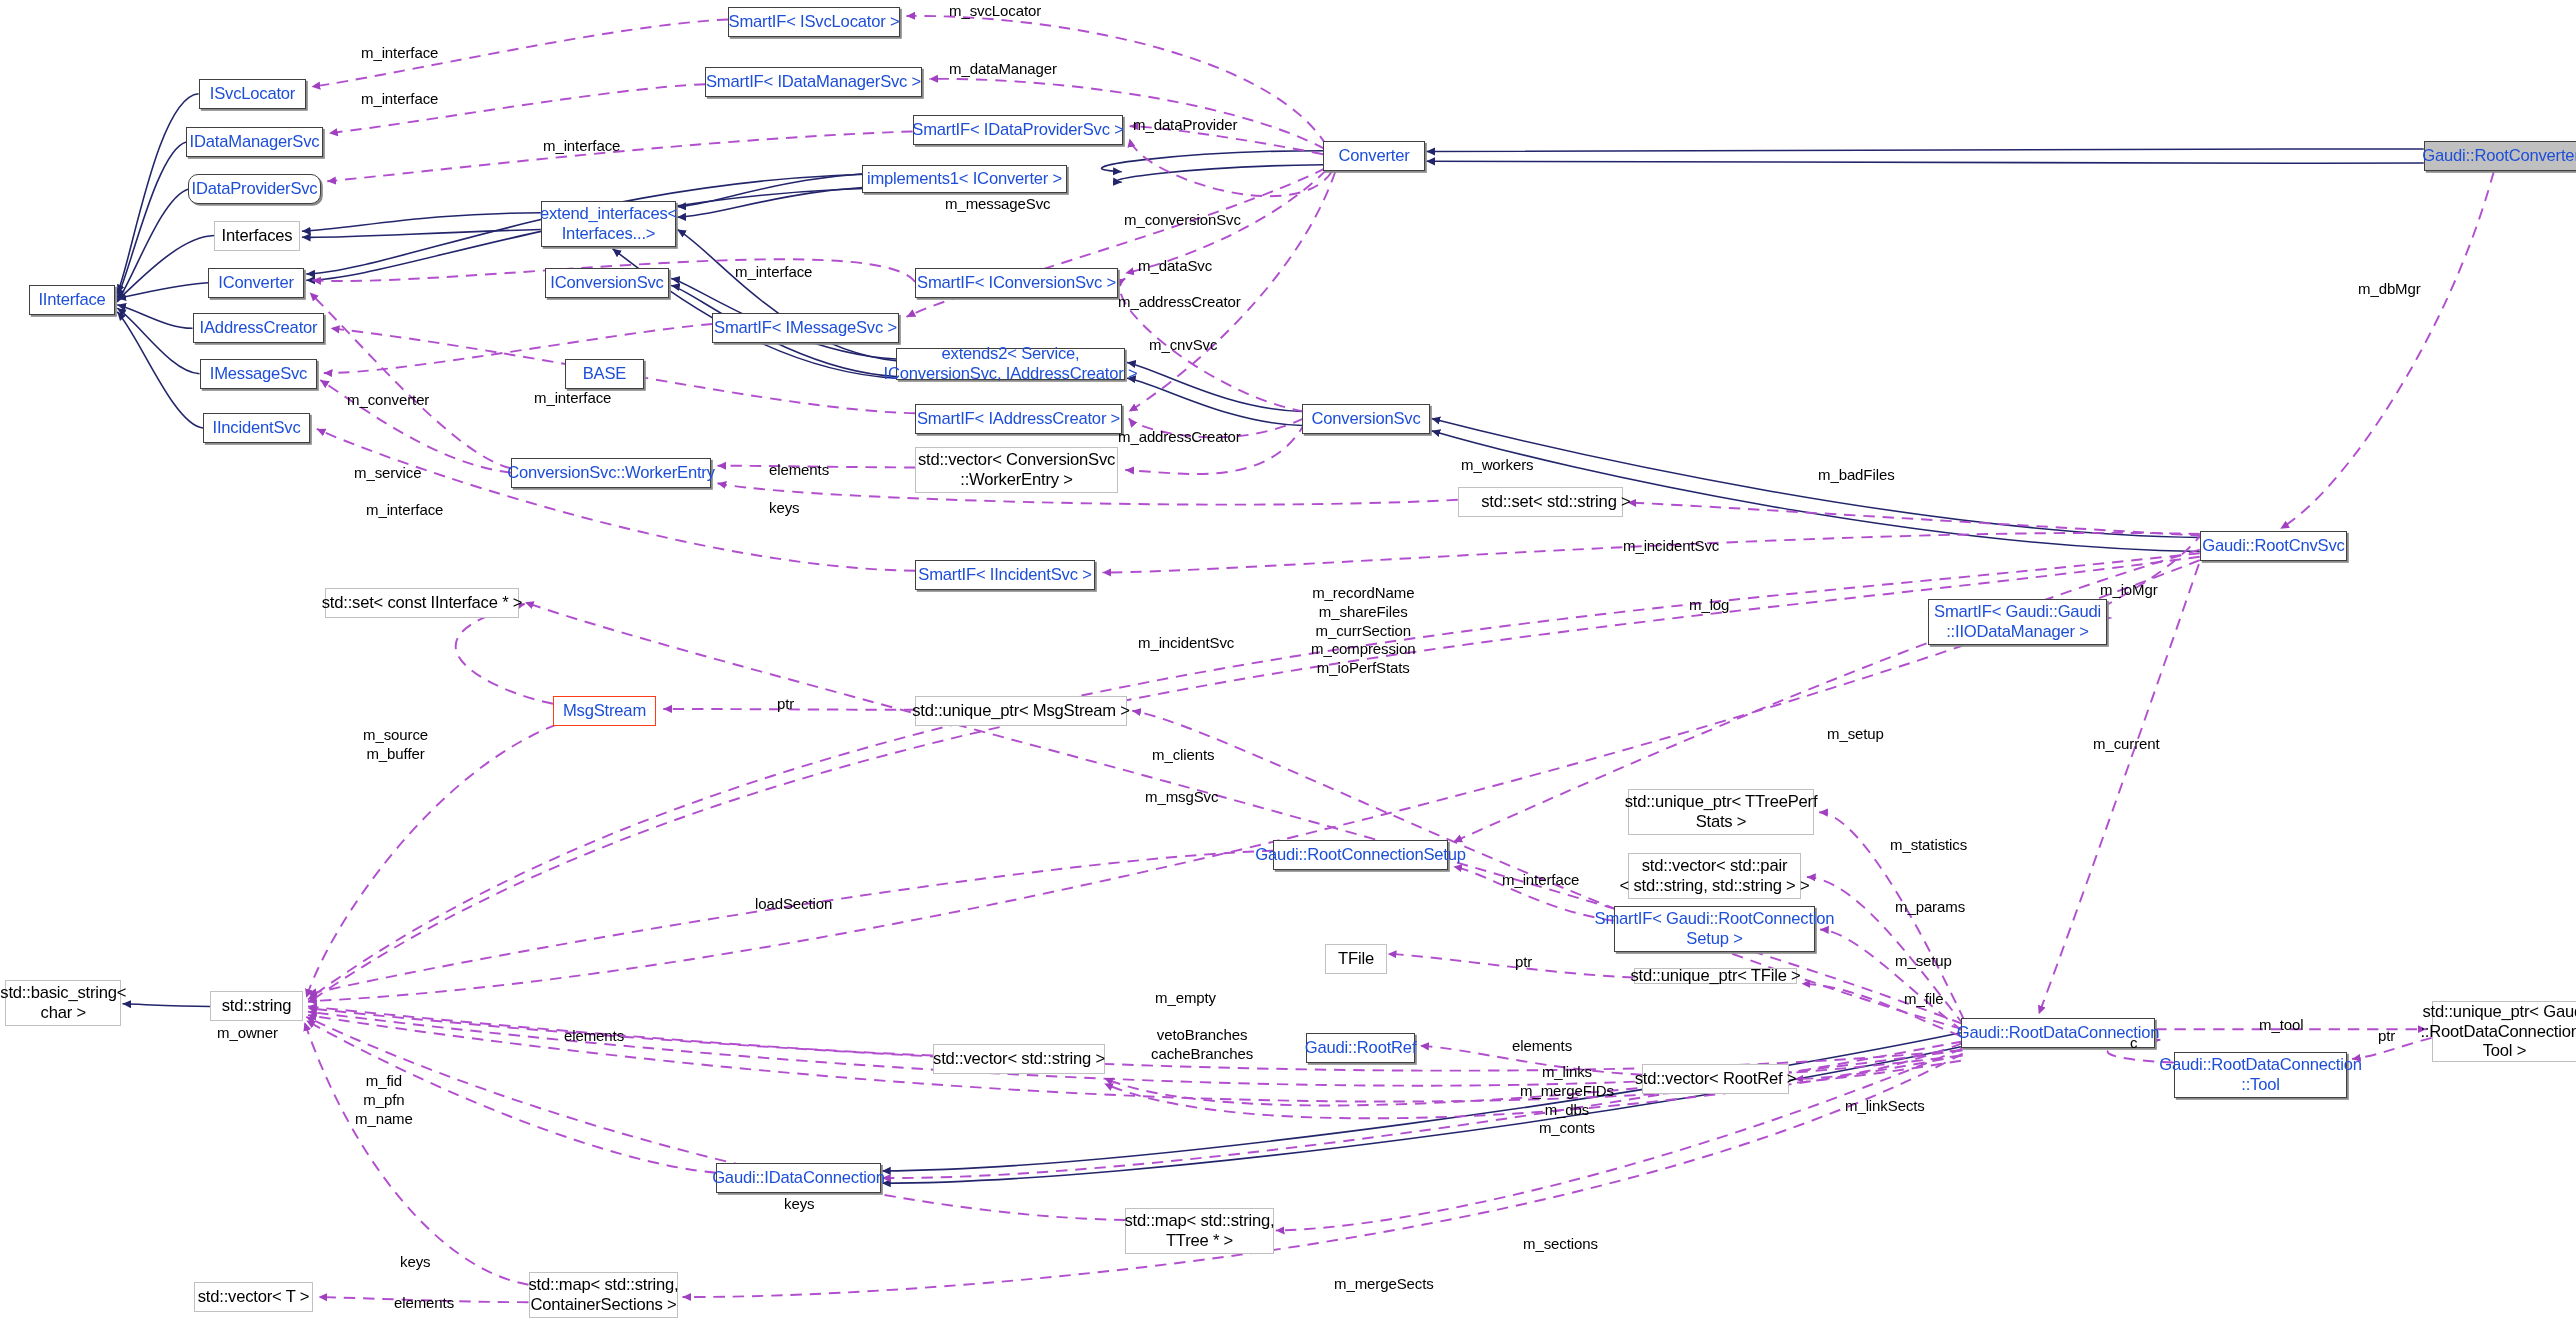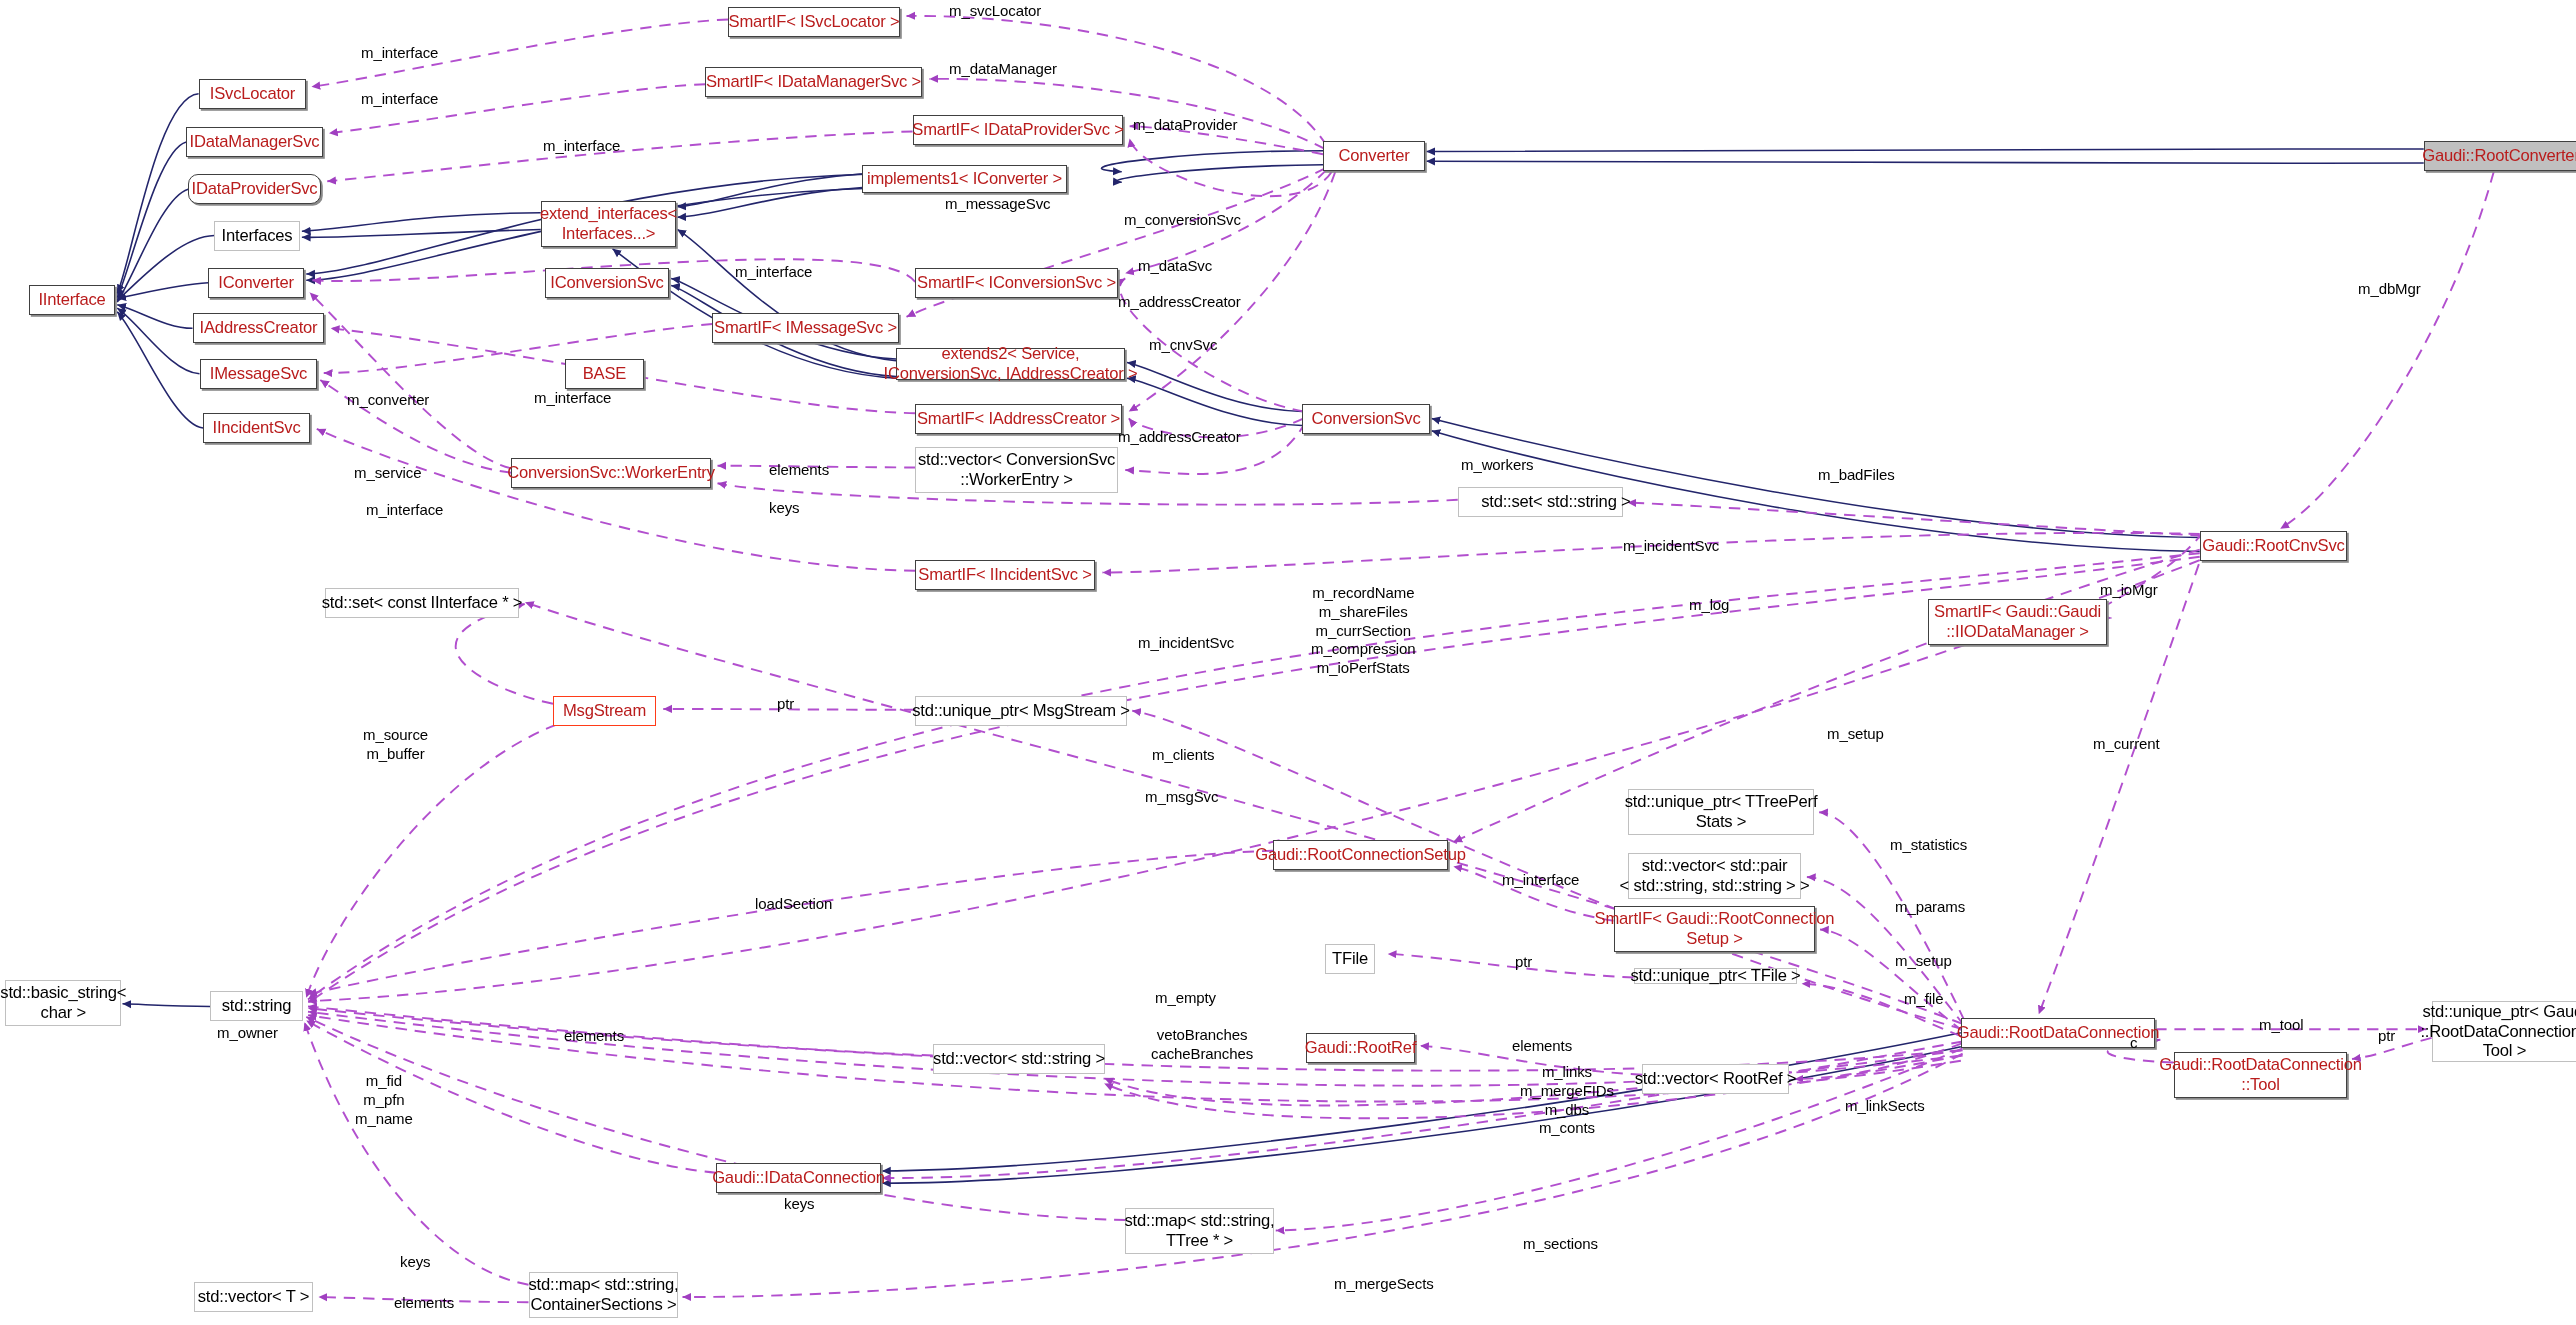--- a/index.html
+++ b/index.html
@@ -7,21 +7,21 @@
   #canvas{position:relative;width:2576px;height:1326px;background:#fff;overflow:hidden;}
   svg#edges{position:absolute;left:0;top:0;width:2576px;height:1326px;pointer-events:none;}
 
   .node{
     position:absolute;
     box-sizing:border-box;
     display:flex;align-items:center;justify-content:center;
     text-align:center;
     font-size:16.6px;
     line-height:1.18;
-    color:#b91c1c;
+    color:#1d4ed8;
     background:#ffffff;
     border:1.3px solid #808080;
     white-space:pre;
     padding:1.8px 5.3px;
     letter-spacing:-0.2px;
   }
   
   .node.strong{border:1.3px solid #404040;box-shadow:1.8px 1.8px 0 0 #8a8a8a;}
   
   .node.light{border:1.3px solid #c0c0c0;color:#000;}
@@ -254,21 +254,21 @@
 ::IIODataManager &gt;</div>
       <div class="node redline" style="left: 553px; top: 696px; width: 103px; height: 30px;">MsgStream</div>
       <div class="node light" style="left: 915px; top: 696px; width: 212px; height: 30px;">std::unique_ptr&lt; MsgStream &gt;</div>
       <div class="node light" style="left: 1628px; top: 789px; width: 186px; height: 46px;">std::unique_ptr&lt; TTreePerf
 Stats &gt;</div>
       <div class="node strong" style="left: 1273px; top: 840px; width: 175px; height: 30px;">Gaudi::RootConnectionSetup</div>
       <div class="node light" style="left: 1628px; top: 853px; width: 173px; height: 46px;">std::vector&lt; std::pair
 &lt; std::string, std::string &gt; &gt;</div>
       <div class="node strong" style="left: 1614px; top: 906px; width: 201px; height: 46px;">SmartIF&lt; Gaudi::RootConnection
 Setup &gt;</div>
-      <div class="node light" style="left: 1325px; top: 944px; width: 50px; height: 30px;">TFile</div>
+      <div class="node light" style="left: 1325px; top: 944px; width: 62px; height: 30px;">TFile</div>
       <div class="node light" style="left: 1634px; top: 968px; width: 163px; height: 16px;">std::unique_ptr&lt; TFile &gt;</div>
       <div class="node light" style="left: 5.3px; top: 980px; width: 116px; height: 46px;">std::basic_string&lt;
 char &gt;</div>
       <div class="node light" style="left: 210px; top: 991px; width: 93px; height: 30px;">std::string</div>
       <div class="node strong" style="left: 1961px; top: 1018px; width: 194px; height: 30px;">Gaudi::RootDataConnection</div>
       <div class="node light" style="left: 2432px; top: 1001px; width: 145px; height: 61px;">std::unique_ptr&lt; Gaudi
 ::RootDataConnection::
 Tool &gt;</div>
       <div class="node strong" style="left: 1306px; top: 1033px; width: 109px; height: 30px;">Gaudi::RootRef</div>
       <div class="node light" style="left: 933px; top: 1044px; width: 172px; height: 30px;">std::vector&lt; std::string &gt;</div>

